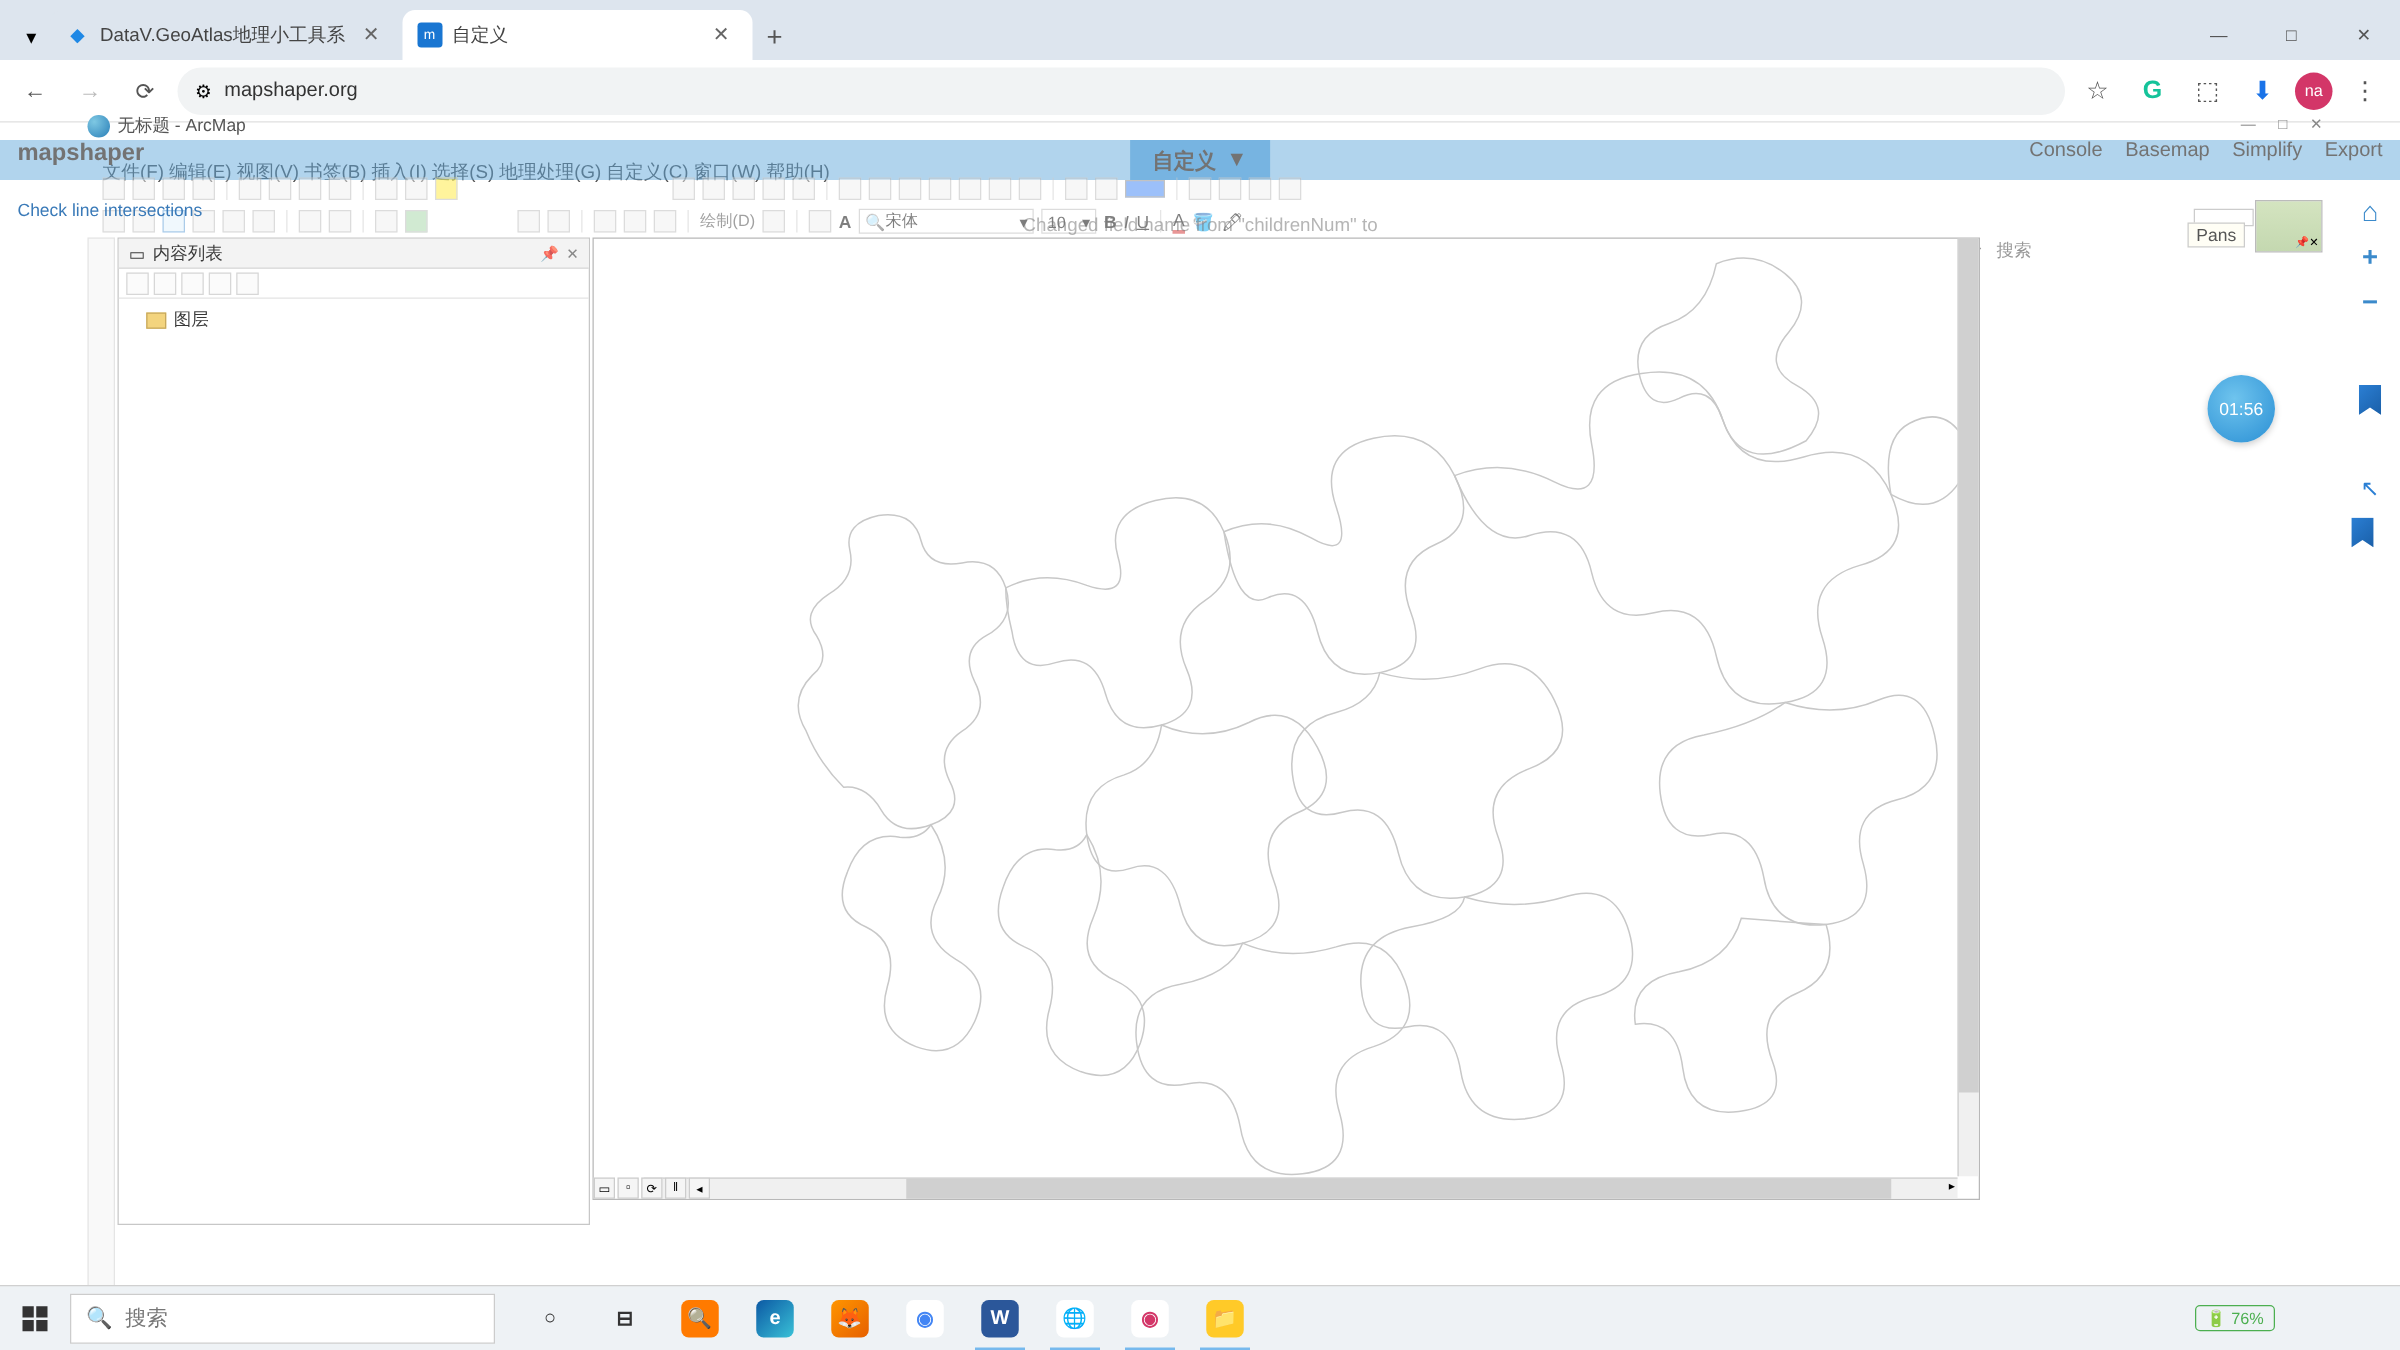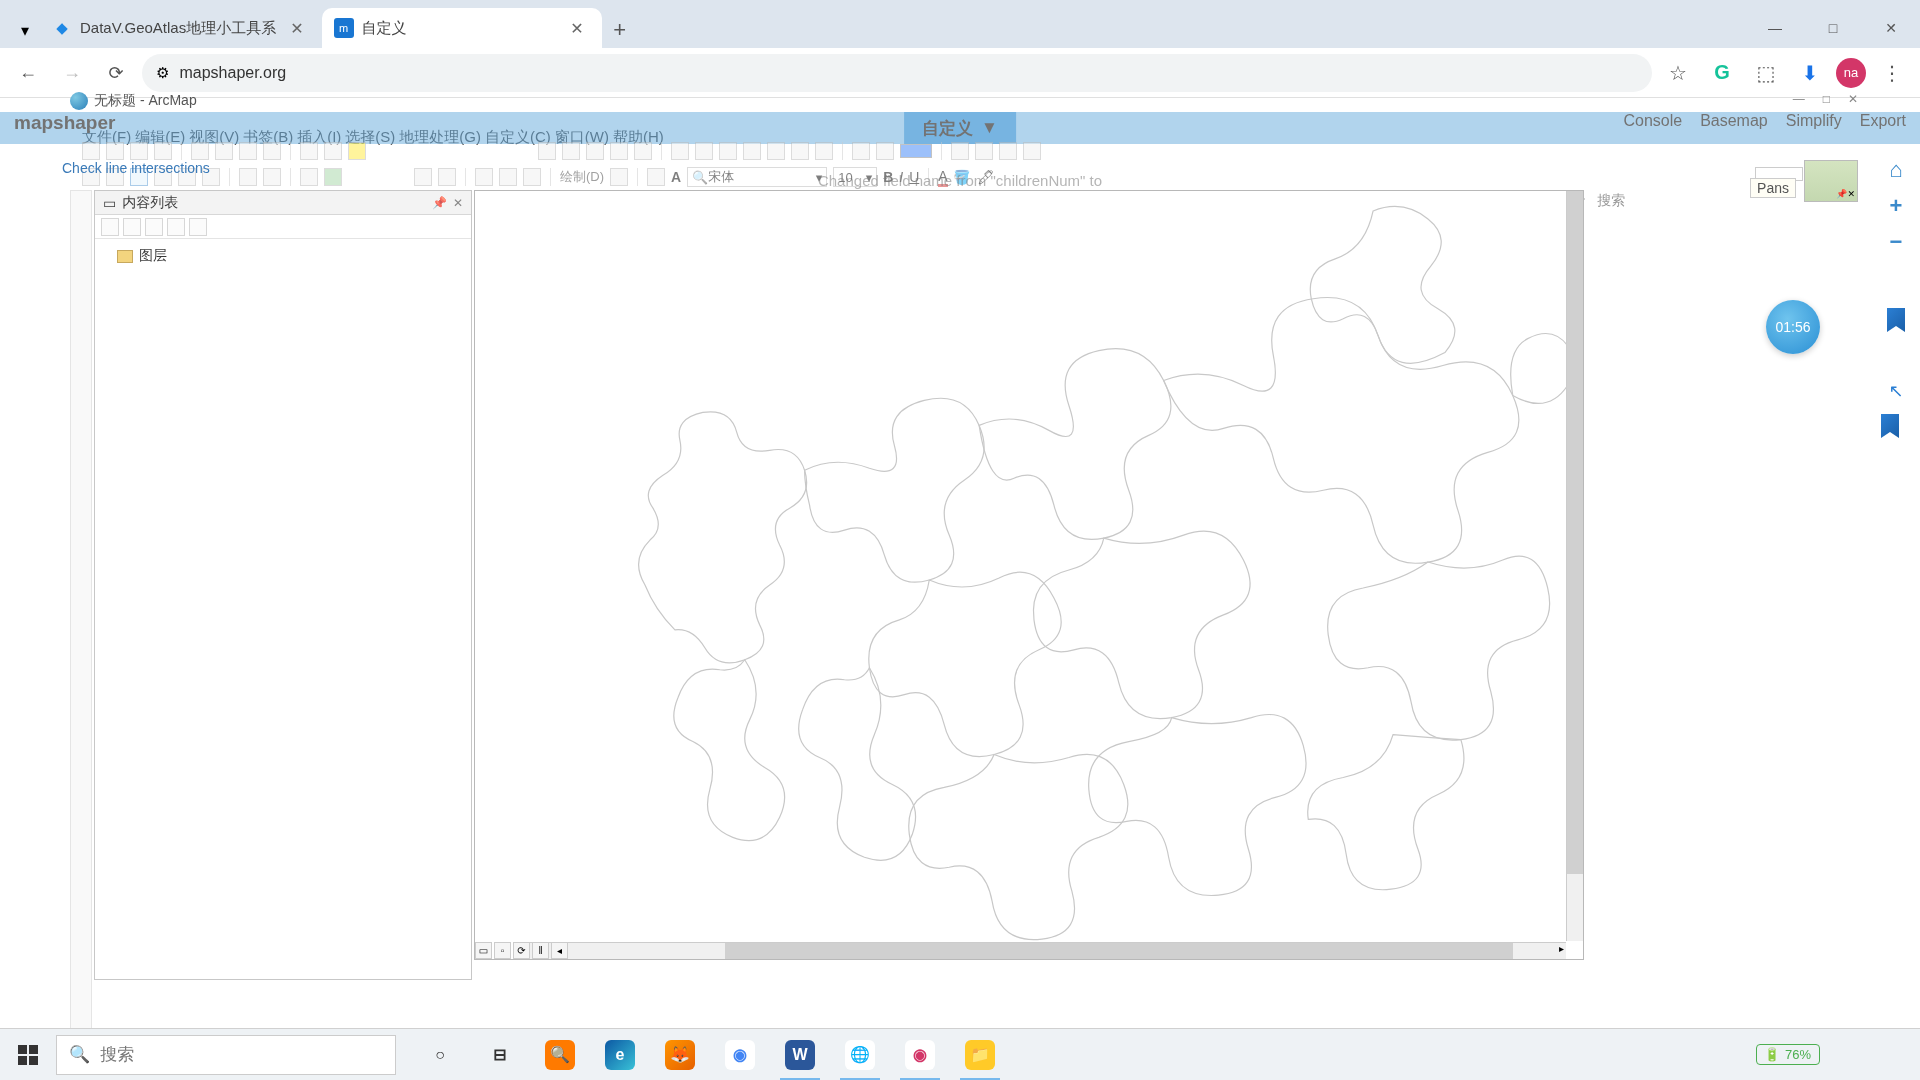--- a/index.html
+++ b/index.html
@@ -26,21 +26,21 @@
 
 .arcmap-title { position: absolute; top: 92px; left: 70px; font-size: 14px; color: #555; display: flex; align-items: center; gap: 6px; }
 .arcmap-globe { width: 18px; height: 18px; border-radius: 50%; background: radial-gradient(circle at 30% 30%, #7ec8e3, #2a7fb8); }
 .arcmap-winctrl { position: absolute; top: 92px; right: 62px; display: flex; gap: 18px; font-size: 12px; color: #888; }
 
 
 .ms-header { position: absolute; top: 112px; left: 0; right: 0; height: 32px; background: rgba(100, 170, 220, 0.5); display: flex; align-items: flex-start; padding: 0 14px; color: #737373; font-size: 17px; }
 .ms-brand { font-weight: 600; font-size: 19px; }
 .ms-layer-chip { position: absolute; left: 50%; transform: translateX(-50%); background: rgba(100, 170, 220, 0.75); height: 32px; display: flex; align-items: center; padding: 0 18px; font-weight: 600; gap: 8px; }
 .ms-right-links { margin-left: auto; display: flex; gap: 18px; font-size: 16px; }
-.ms-check { position: absolute; top: 160px; left: 14px; font-size: 14px; color: #3a7ab8; margin-left: 48px; }
+.ms-check { position: absolute; top: 160px; left: 14px; font-size: 14px; color: #3a7ab8; }
 .ms-msg { position: absolute; top: 170px; left: 50%; transform: translateX(-50%); font-size: 15px; color: rgba(120,120,120,0.55); text-align: center; line-height: 1.4; }
 
 
 .arcmap-menu { position: absolute; top: 128px; left: 82px; display: flex; gap: 4px; font-size: 15px; color: #333; opacity: 0.85; }
 .arcmap-toolbar1 { position: absolute; top: 140px; left: 82px; right: 60px; height: 22px; display: flex; align-items: center; gap: 6px; opacity: 0.5; }
 .arcmap-toolbar2 { position: absolute; top: 166px; left: 82px; right: 60px; height: 22px; display: flex; align-items: center; gap: 6px; opacity: 0.5; }
 .tb-icon { width: 18px; height: 18px; border: 1px solid #bbb; background: #f0f0f0; }
 .tb-sep { width: 1px; height: 18px; background: #ccc; margin: 0 3px; }
 .tb-color-swatch { width: 32px; height: 14px; background: #3b82f6; border: 1px solid #888; }
 .tb-combo { height: 20px; border: 1px solid #bbb; background: #fff; font-size: 13px; padding: 0 4px; display: flex; align-items: center; }

